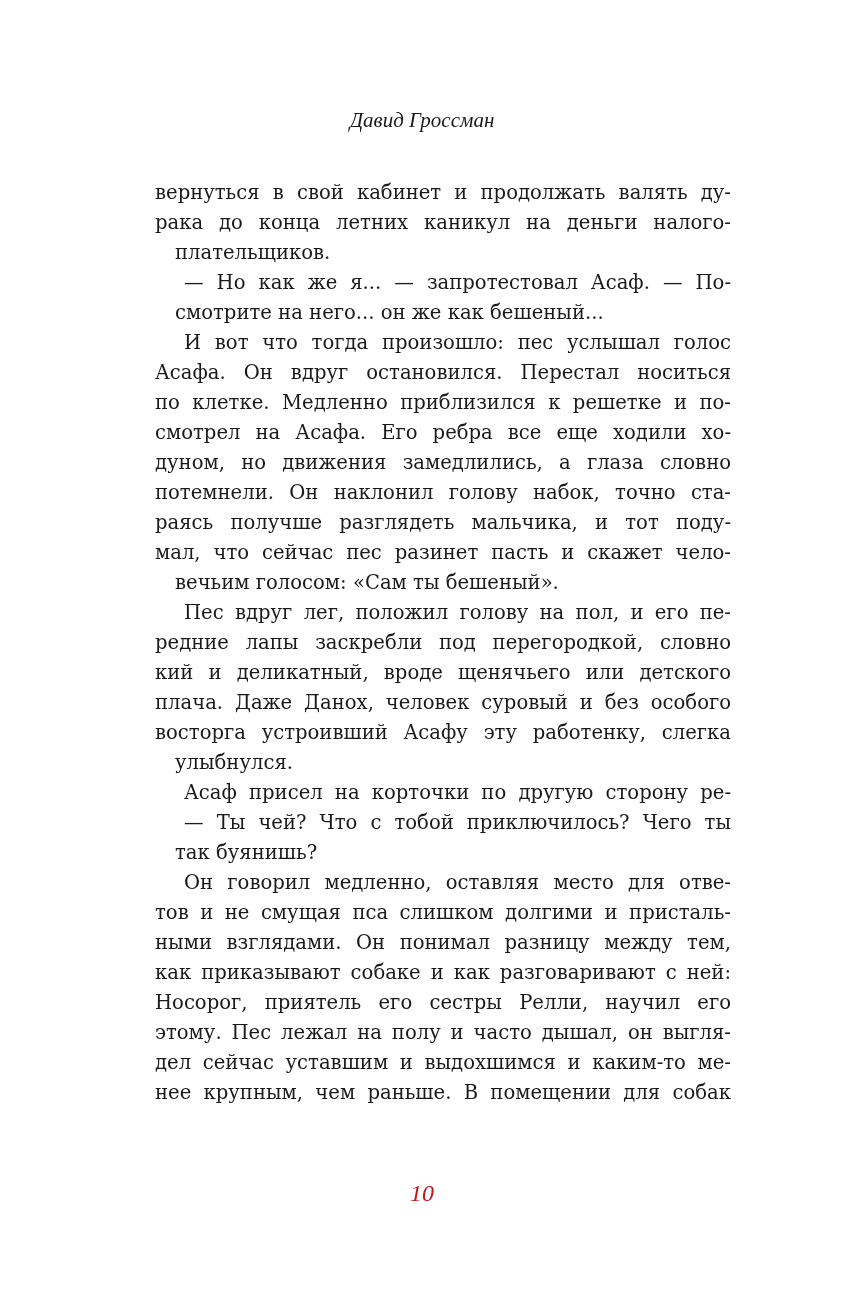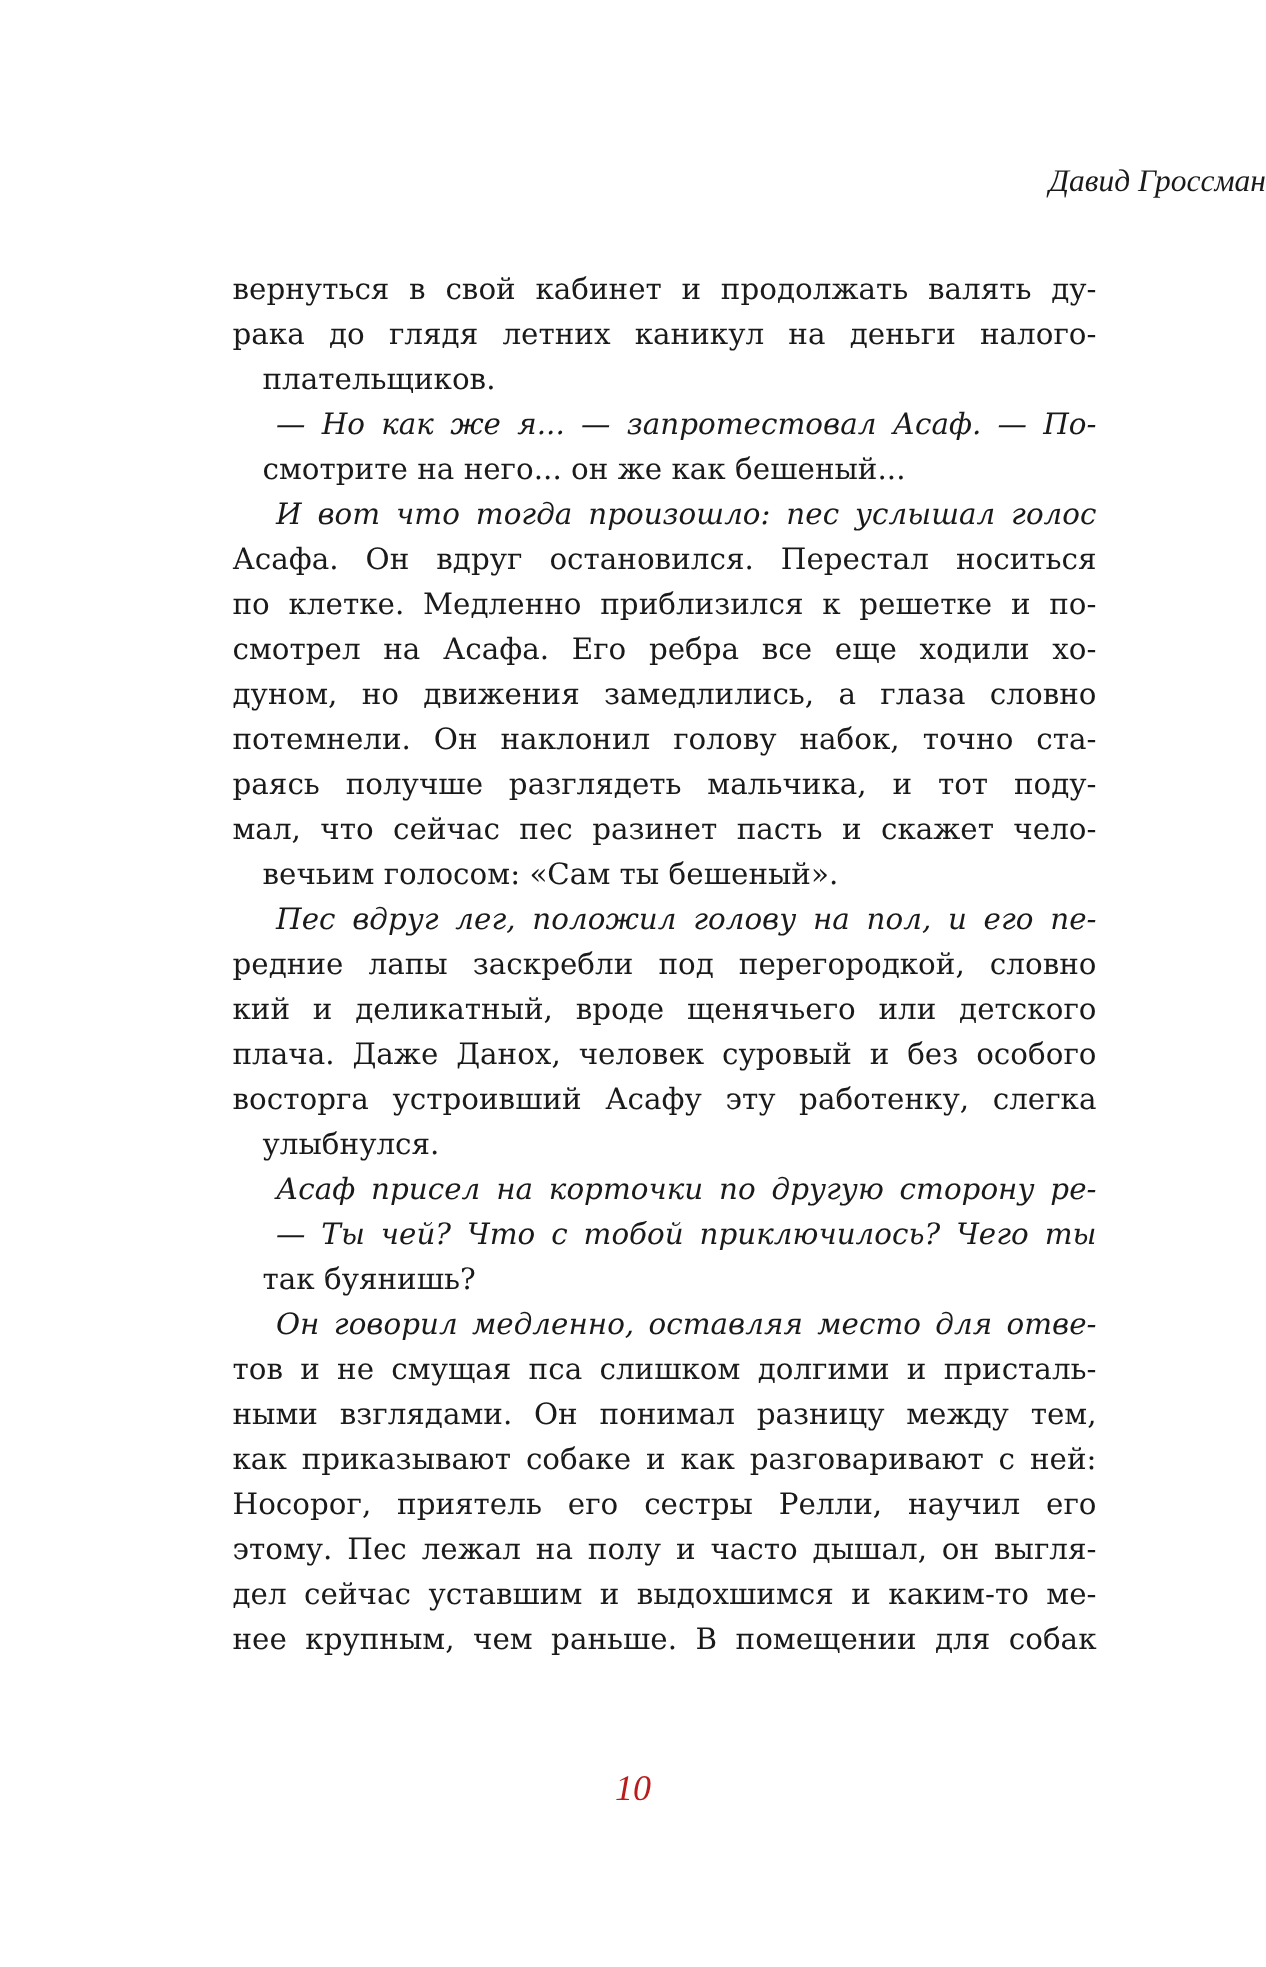--- a/index.html
+++ b/index.html
@@ -1,41 +1,41 @@
 <!DOCTYPE html>
 <html><head>
 <meta charset="utf-8">
 <style>
   html, body { margin: 0; padding: 0; background: #ffffff; }
   body { width: 844px; height: 1311px; position: relative; overflow: hidden; }
   .page { position: absolute; left: 0; top: 0; width: 844px; height: 1311px; background: #fff; color: #1a1a1a; }
   .running-head {
-    position: absolute; top: 108px; left: 0; width: 844px; text-align: right;
+    position: absolute; top: 108px; left: 0; width: 844px; text-align: center;
     font-family: "Liberation Serif", serif; font-style: italic; font-size: 21px; color: #1a1a1a;
   }
   .body-text {
     position: absolute; left: 155px; top: 178px; width: 576px;
     font-family: "DejaVu Serif", serif; font-size: 19.6px; line-height: 30px; color: #1a1a1a;
   }
   .line { display: block; white-space: nowrap; text-align: justify; text-align-last: justify; height: 30px; }
   .line.last { text-align-last: left; margin-left: 20px; }
-  .line.indent { padding-left: 29px; font-style: italic; }
+  .line.indent { padding-left: 29px; }
   .folio {
     position: absolute; top: 1180px; left: 0; width: 844px; text-align: center;
     font-family: "Liberation Serif", serif; font-style: italic; font-size: 24px; color: #b91c1c;
   }
 </style>
 </head>
 <body>
 
 <div class="page">
   <div class="running-head">Давид Гроссман</div>
   <div class="body-text" id="body-text">
       <span class="line" style="">вернуться в свой кабинет и продолжать валять ду-</span>
-      <span class="line" style="">рака до глядя летних каникул на деньги налого-</span>
+      <span class="line" style="">рака до конца летних каникул на деньги налого-</span>
       <span class="line last" style="">плательщиков.</span>
       <span class="line indent" style="">— Но как же я... — запротестовал Асаф. — По-</span>
       <span class="line last" style="">смотрите на него... он же как бешеный...</span>
       <span class="line indent" style="">И вот что тогда произошло: пес услышал голос</span>
       <span class="line" style="">Асафа. Он вдруг остановился. Перестал носиться</span>
       <span class="line" style="">по клетке. Медленно приблизился к решетке и по-</span>
       <span class="line" style="">смотрел на Асафа. Его ребра все еще ходили хо-</span>
       <span class="line" style="">дуном, но движения замедлились, а глаза словно</span>
       <span class="line" style="">потемнели. Он наклонил голову набок, точно ста-</span>
       <span class="line" style="">раясь получше разглядеть мальчика, и тот поду-</span>

